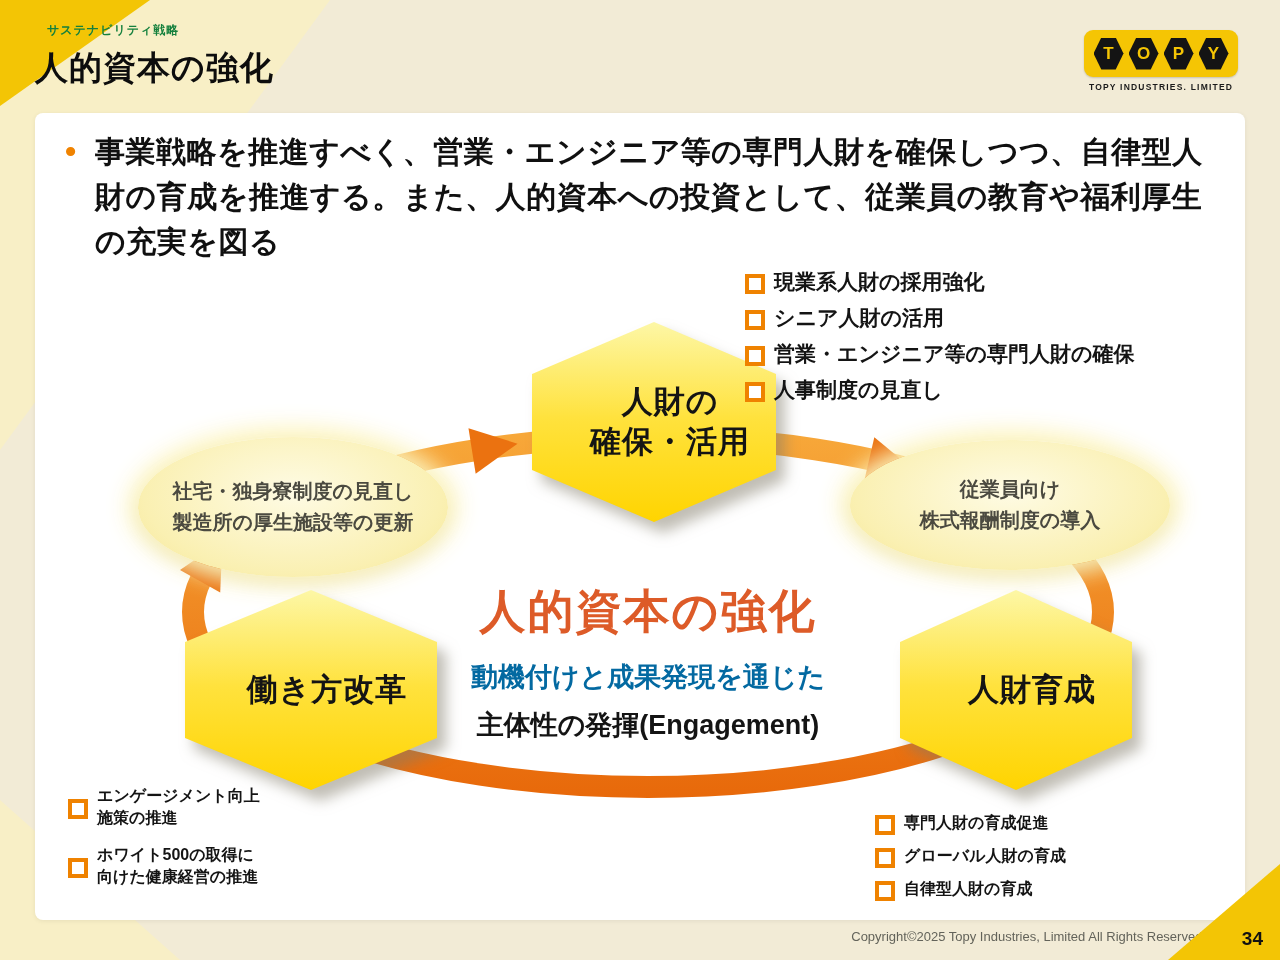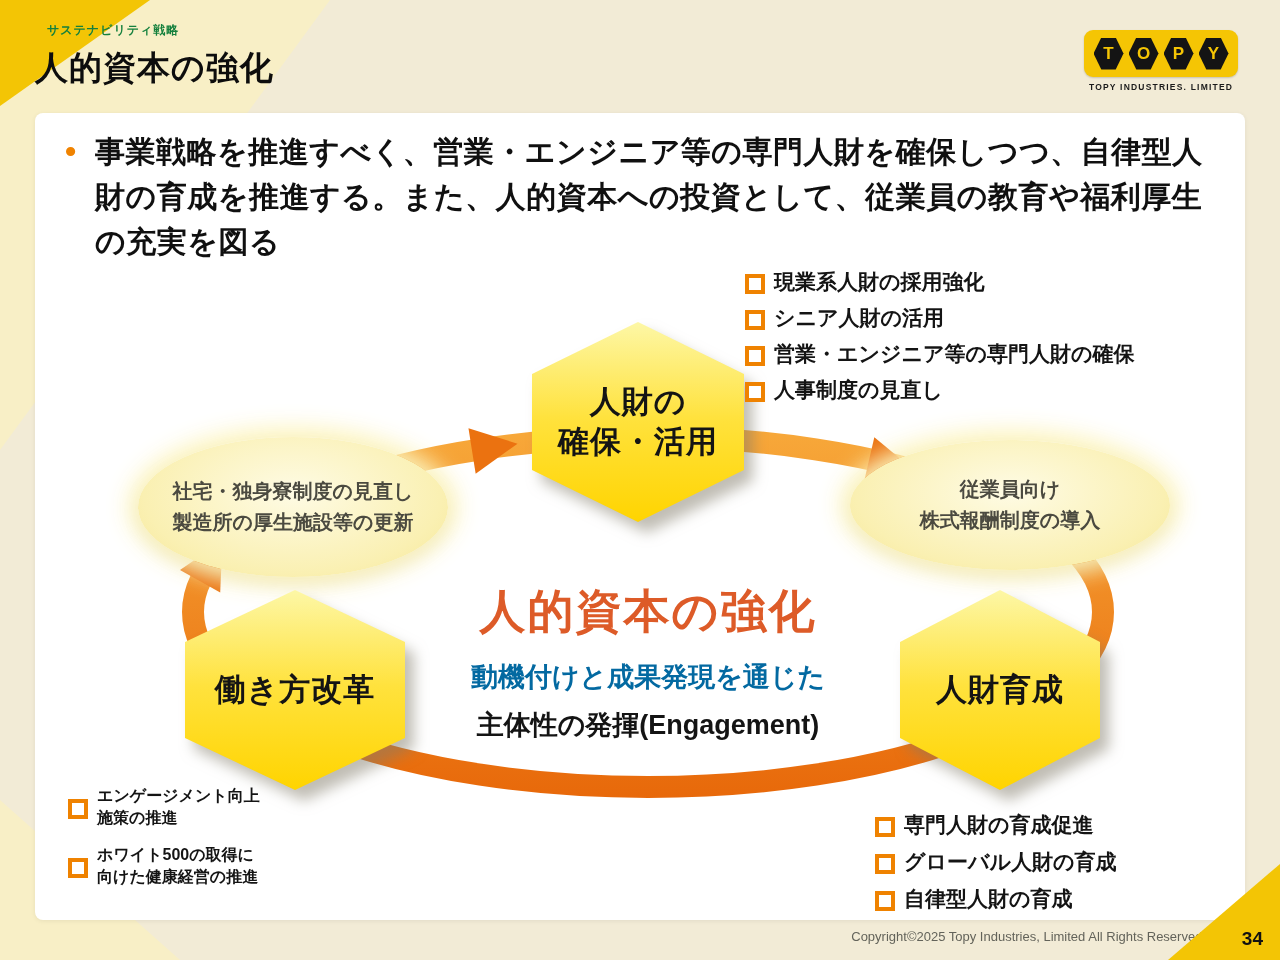--- a/index.html
+++ b/index.html
@@ -34,39 +34,39 @@
   
   .lead{position:absolute;left:30px;top:16px;width:1152px;display:flex;gap:4px;z-index:4;}
   .lead-dot{flex:0 0 26px;color:#f08300;font-size:32px;line-height:1.4;font-weight:bold;}
   .lead-text{font-size:30px;font-weight:bold;line-height:1.5;color:#101010;letter-spacing:.5px;}
   
   .arrows{position:absolute;left:0;top:0;z-index:1;}
   
   .hexwrap{position:absolute;z-index:3;filter:drop-shadow(9px 11px 7px rgba(130,124,105,.5));}
   .hex{width:100%;height:100%;clip-path:polygon(50% 0,100% 26%,100% 74%,50% 100%,0 74%,0 26%);
     background:linear-gradient(180deg,#fdf7a6 0%,#ffe23d 48%,#ffd400 100%);
-    display:flex;flex-direction:column;align-items:center;justify-content:center;text-align:center;}
+    display:flex;flex-direction:column;align-items:center;justify-content:center;text-align:center;padding-left:32px;}
   .hx-label{font-size:31px;font-weight:bold;color:#141414;line-height:1.3;letter-spacing:1px;}
   
   .bub{position:absolute;z-index:2;border-radius:50%;
     background:radial-gradient(ellipse at 50% 40%,#fefbe4 0%,#faf0b2 68%,#f5e693 100%);
     box-shadow:0 0 22px 10px rgba(252,243,188,.95),0 6px 14px rgba(150,140,110,.25);
     display:flex;flex-direction:column;align-items:center;justify-content:center;text-align:center;
     font-size:20px;font-weight:600;color:#4b4a40;line-height:1.55;padding:6px 10px;box-sizing:border-box;}
   
   .centerblock{position:absolute;left:340px;top:468px;width:546px;text-align:center;z-index:3;}
   .center-title{font-size:46px;font-weight:bold;color:#dd5b28;letter-spacing:2px;}
   .center-sub1{font-size:27px;font-weight:bold;color:#0369a1;margin-top:16px;}
   .center-sub2{font-size:27px;font-weight:bold;color:#141414;margin-top:12px;}
   
   .chk{display:flex;align-items:center;gap:9px;font-weight:bold;color:#141414;}
   .sq{flex:0 0 auto;width:12px;height:12px;border:4px solid #ef8200;margin-top:4px;background:#fff;}
   .list-tr{position:absolute;left:710px;top:155px;display:flex;flex-direction:column;gap:8px;font-size:21px;z-index:4;}
   .list-bl{position:absolute;left:33px;top:672px;display:flex;flex-direction:column;gap:16px;font-size:16px;line-height:1.35;z-index:4;}
-  .list-br{position:absolute;left:840px;top:698px;display:flex;flex-direction:column;gap:9px;font-size:21px;z-index:4;}
+  .list-br{position:absolute;left:840px;top:698px;display:flex;flex-direction:column;gap:9px;font-size:16px;z-index:4;}
   
   .copyright{position:absolute;right:74px;top:929px;font-size:13px;color:#63635a;}
   .pagenum{position:absolute;right:17px;bottom:10px;font-size:19px;font-weight:bold;color:#111;z-index:5;}
 </style>
 </head>
 <body>
 
 <div class="deco-pale-tl"></div>
 <div class="deco-gold-tl"></div>
 <div class="deco-pale-bl"></div>

